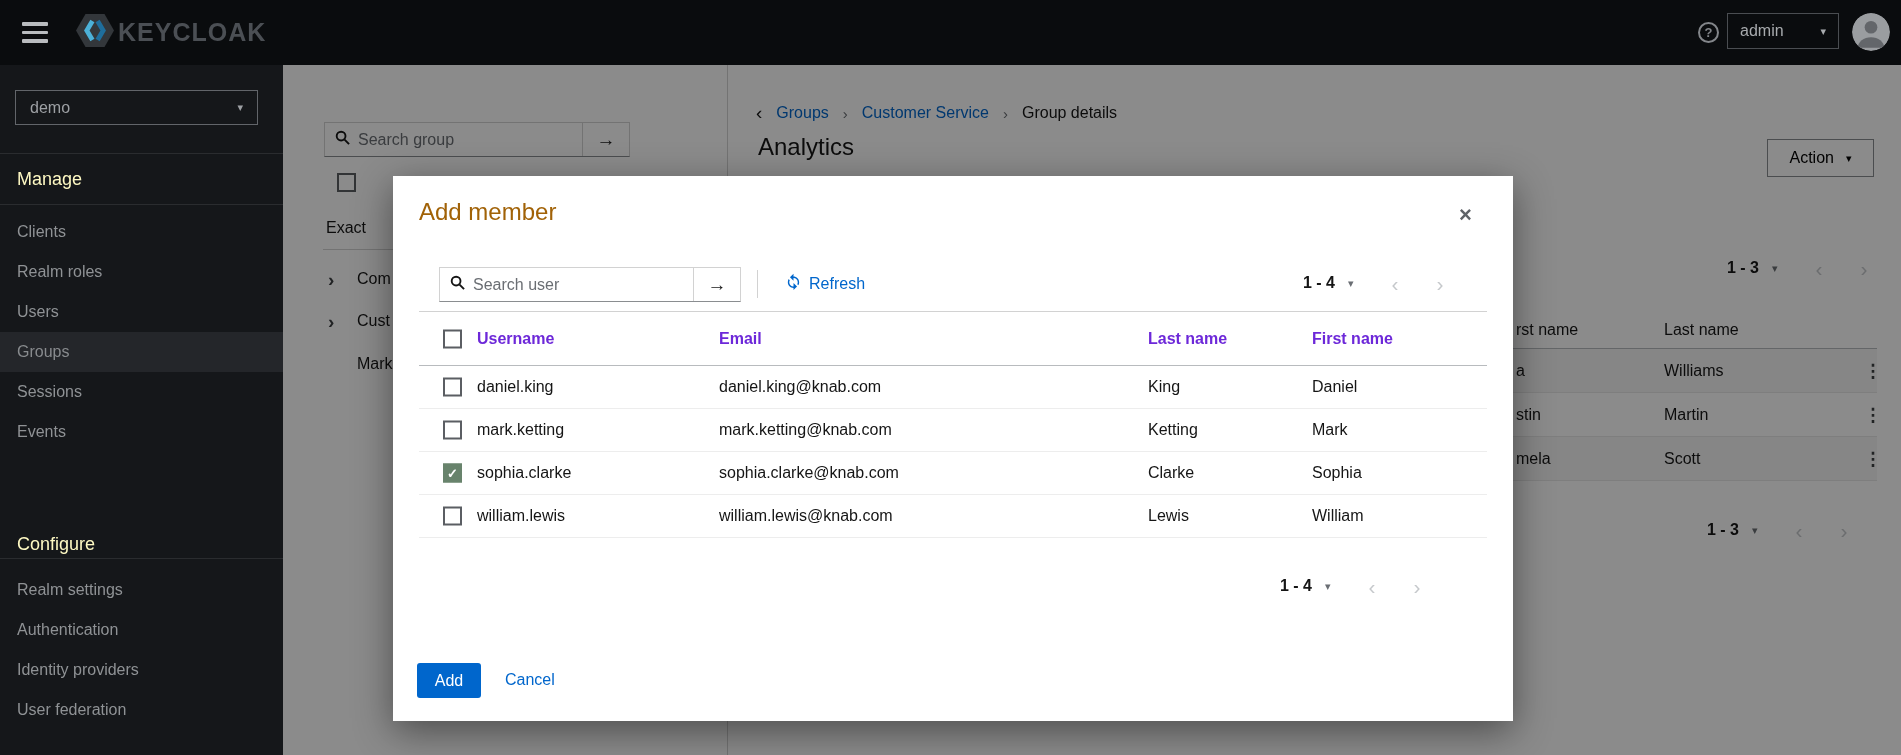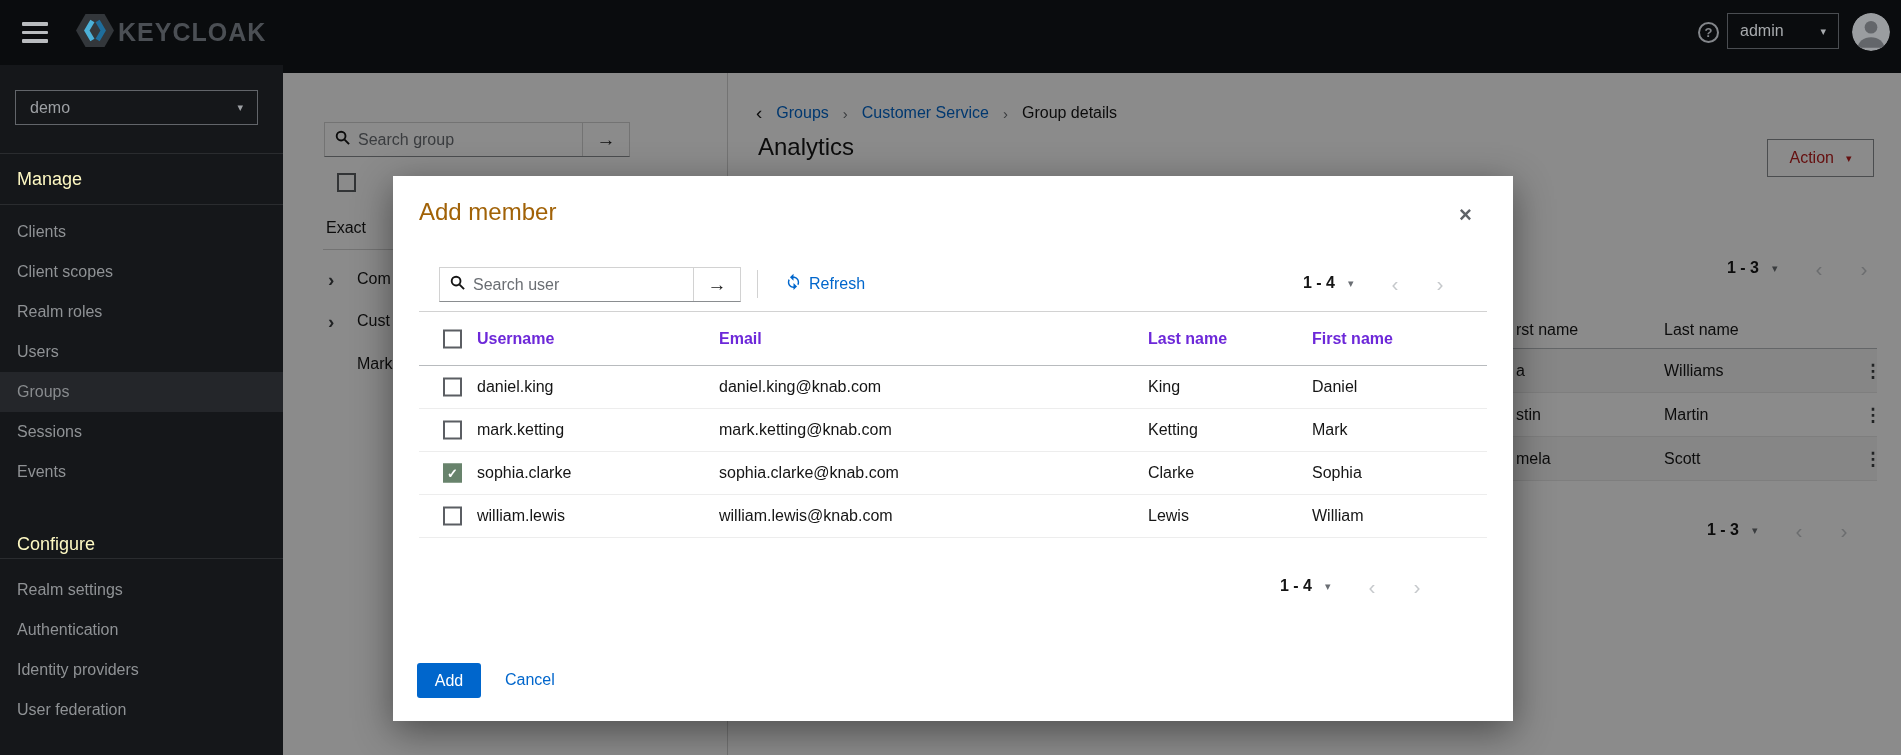--- a/index.html
+++ b/index.html
@@ -1,20 +1,20 @@
 <!DOCTYPE html>
 <html><head>
 <meta charset="utf-8">
 <style>
   * { margin:0; padding:0; box-sizing:border-box; }
   html,body { width:1901px; height:755px; overflow:hidden; background:#fff;
               font-family:"Liberation Sans", sans-serif; color:#151515; }
 
   
-  .masthead { position:absolute; left:0; top:0; width:1901px; height:73px; background:#0a0c0e; z-index:70; }
+  .masthead { position:absolute; left:0; top:0; width:1901px; height:65px; background:#0a0c0e; z-index:70; }
   .hamburger { position:absolute; left:22px; top:22px; width:26px; height:21px; cursor:pointer; }
   .hamburger span { display:block; width:26px; height:3.5px; background:#b9bcbf; border-radius:1px; margin-bottom:5px; }
   .logo { position:absolute; left:76px; top:13px; display:flex; align-items:center; gap:4px; }
   .brand-text { font-size:25px; font-weight:700; color:#4b4f54; letter-spacing:1px; }
   .help-btn { position:absolute; left:1698px; top:22px; width:21px; height:21px; border:2px solid #83868a;
               border-radius:50%; color:#83868a; font-size:13px; font-weight:700; display:flex;
               align-items:center; justify-content:center; cursor:pointer; }
   .user-dropdown { position:absolute; left:1727px; top:13px; width:112px; height:36px; border:1px solid #4a4d51;
                    color:#a8abae; font-size:16px; display:flex; align-items:center; justify-content:space-between;
                    padding:0 12px; cursor:pointer; }
@@ -51,21 +51,21 @@
   .tree-row { position:absolute; display:flex; align-items:center; gap:17px; height:22px; cursor:pointer; }
   .tree-chevron { font-size:19px; font-weight:700; color:#3c3f42; line-height:1; width:12px; }
   .tree-label { font-size:16px; color:#151515; white-space:nowrap; }
 
   .breadcrumb { position:absolute; left:473px; top:37px; display:flex; align-items:center; gap:14px; font-size:16px; }
   .crumb-link { color:#0066cc; cursor:pointer; }
   .crumb-sep { color:#6a6e73; font-size:15px; }
   .back-chevron { color:#151515; font-size:19px; cursor:pointer; }
   .page-title { position:absolute; left:475px; top:68px; font-size:24px; font-weight:500; color:#151515; }
   .action-btn { position:absolute; left:1484px; top:74px; width:107px; height:38px; border:1px solid #8a8d90;
-                background:#fff; font-size:16px; color:#b91c1c; display:flex; align-items:center;
+                background:#fff; font-size:16px; color:#000000; display:flex; align-items:center;
                 justify-content:center; gap:12px; cursor:pointer; }
 
   .pagination { position:absolute; display:flex; align-items:center; height:22px; }
   .pg-range { font-size:16px; font-weight:700; color:#151515; }
   .pg-caret { font-size:11px; color:#6a6e73; margin-left:13px; cursor:pointer; }
   .pg-prev, .pg-next { font-size:21px; color:#c5c8cb; margin-left:38px; cursor:pointer; line-height:1; }
   .bg-table { position:absolute; left:473px; top:246px; width:1121px; }
   .bg-thead { position:relative; height:38px; border-bottom:1px solid #b8bbbe; }
   .bg-row { position:relative; height:44px; border-bottom:1px solid #e8e8e8; }
   .bg-row.striped { background:#f5f5f5; }
@@ -138,21 +138,20 @@
 <div class="sidebar">
   <div class="realm-select">
     <span>demo</span>
     <span style="font-size:11px;">▾</span>
   </div>
   <div class="side-rule" style="top:88px;"></div>
   <div class="section-label" style="top:104px;">Manage</div>
   <div class="side-rule" style="top:139px;"></div>
   <ul class="nav-list" style="top:147px;">
     <li>Clients</li>
-    <li>Client scopes</li>
     <li>Realm roles</li>
     <li>Users</li>
     <li class="active">Groups</li>
     <li>Sessions</li>
     <li>Events</li>
   </ul>
   <div class="section-label" style="top:469px;text-align:center;">Configure</div>
   <div class="side-rule" style="top:493px;"></div>
   <ul class="nav-list" style="top:505px;">
     <li>Realm settings</li>

